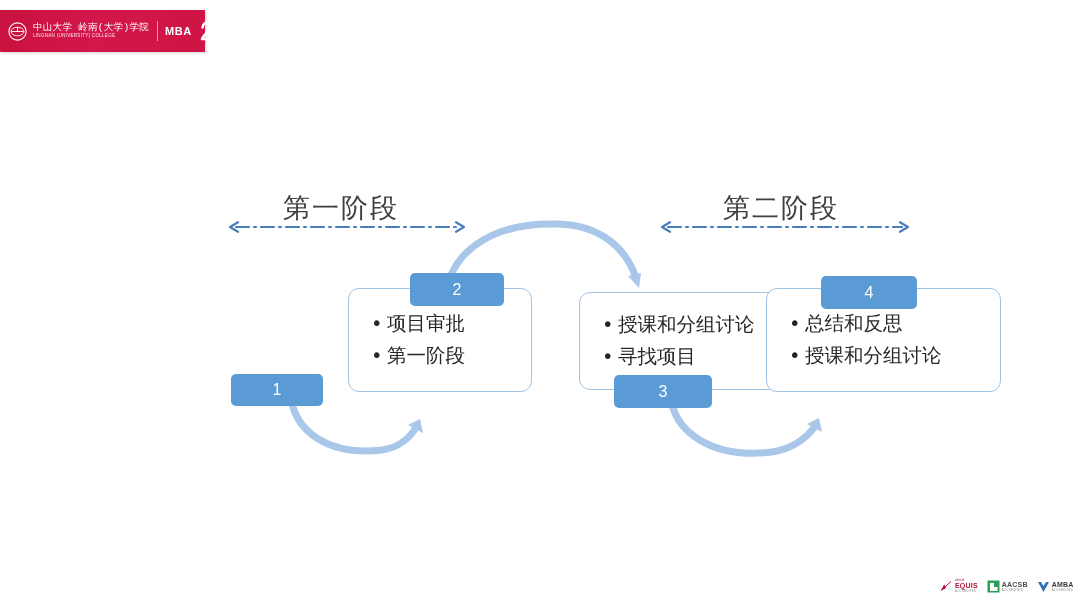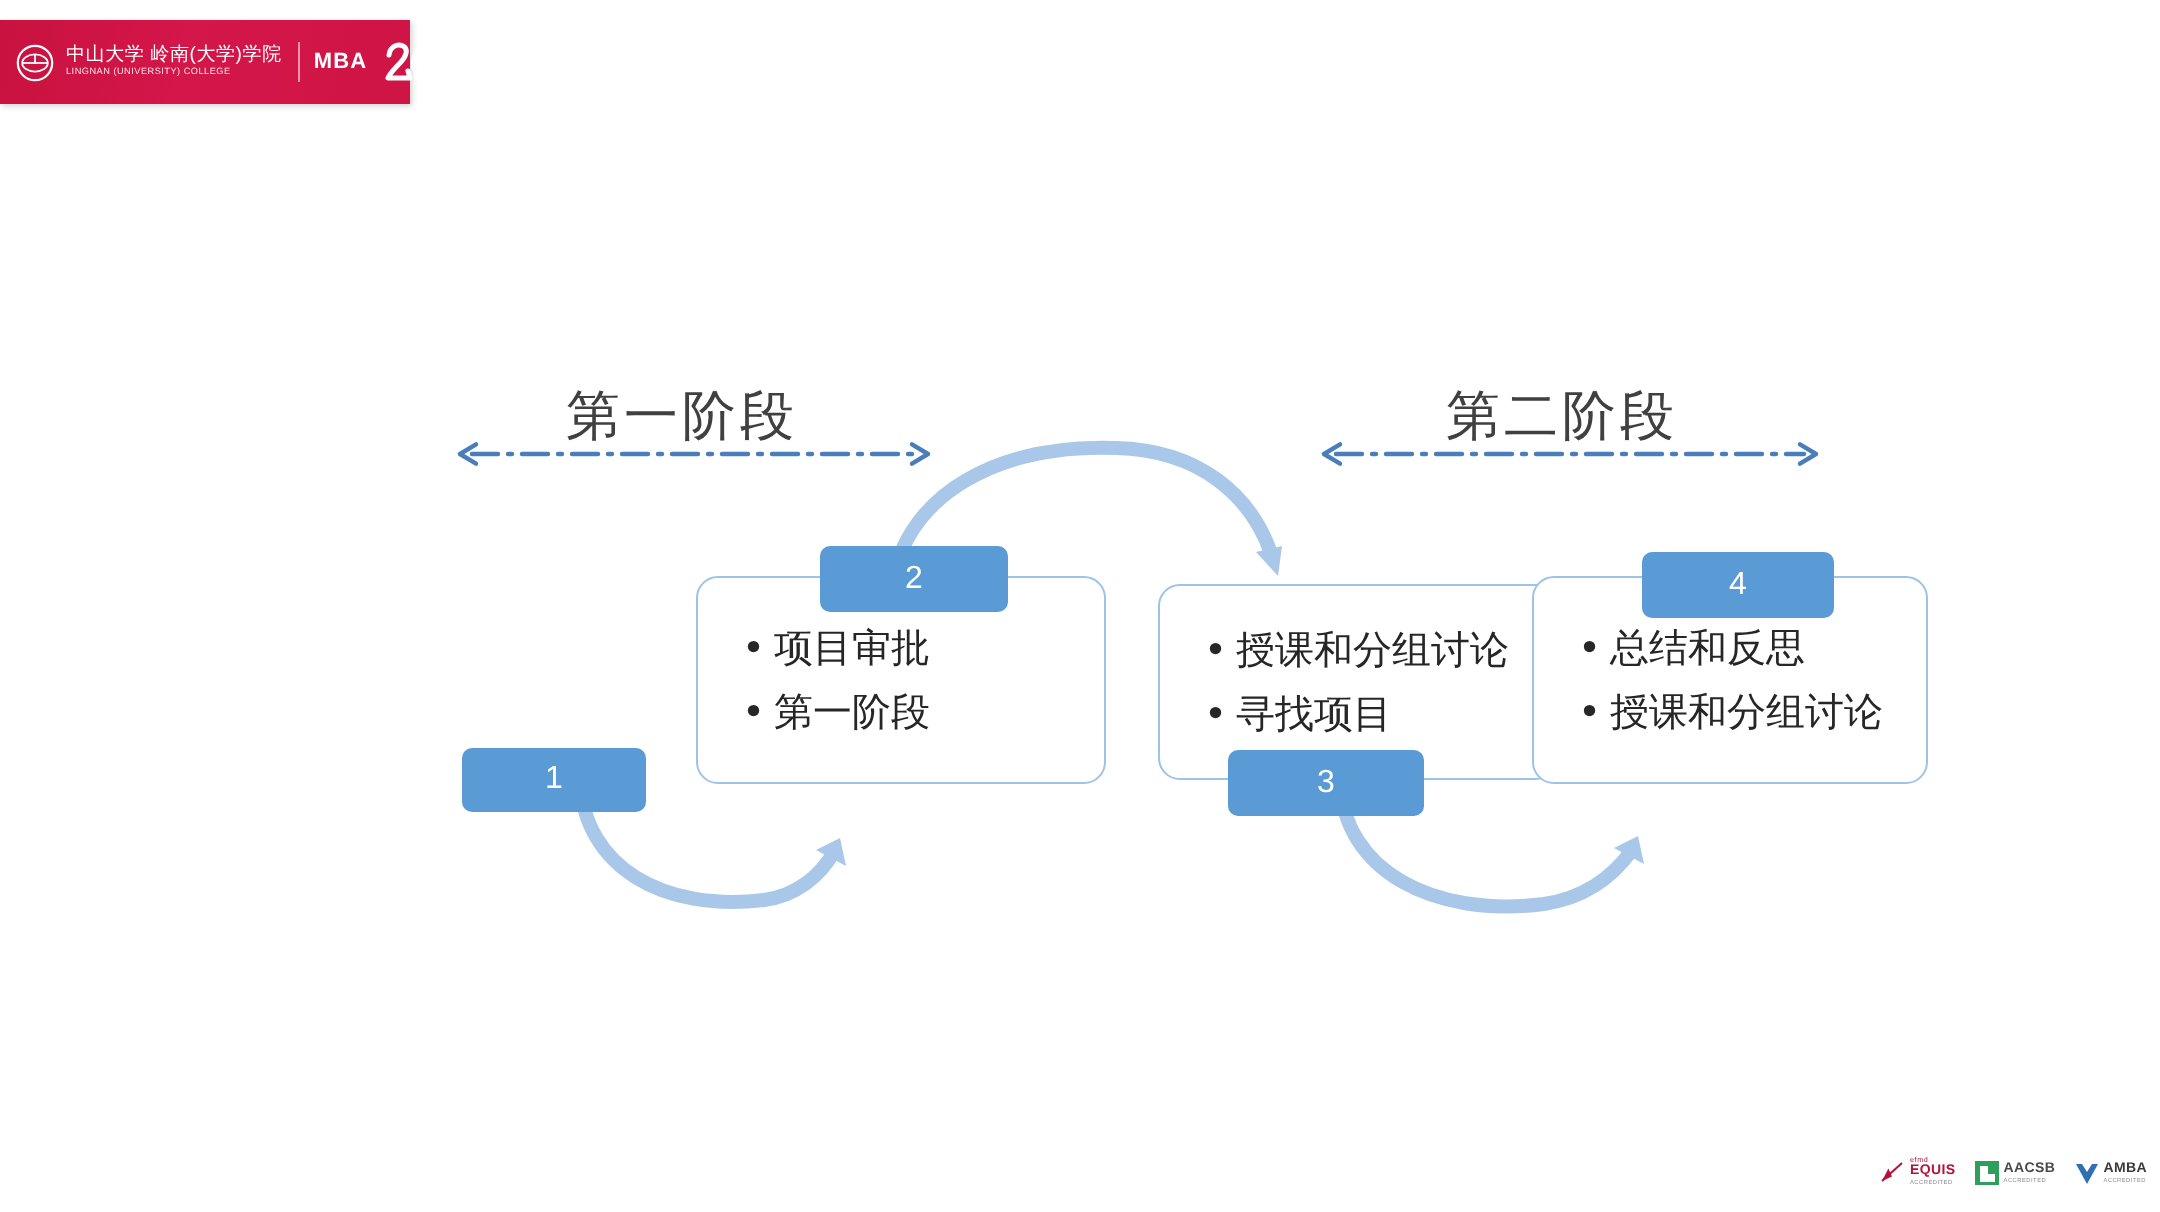--- a/index.html
+++ b/index.html
@@ -41,21 +41,21 @@
   #brand-seal svg { display: block; }
   .brand-cn-block {
     margin-left: 6px;
     line-height: 1;
   }
   .brand-cn {
     font-size: 9.5px;
     color: #ffffff;
     letter-spacing: 0.3px;
     white-space: nowrap;
-    font-family: Liberation Sans, sans-serif;
+    font-family: Liberation Mono, monospace;
   }
   .brand-en {
     font-size: 4.6px;
     color: #ffe2e9;
     letter-spacing: 0.25px;
     white-space: nowrap;
     margin-top: 1.5px;
     font-family: "Liberation Sans", sans-serif;
   }
   .brand-divider {
@@ -135,23 +135,23 @@
   .box-list li::before {
     content: "\2022";
     position: absolute;
     left: 0;
     top: 0;
     color: #262626;
     font-size: 19.5px;
   }
 
   #box-1 { left: 182px; top: 293px; width: 154px; height: 97px; }
-  #box-2 { left: 348px; top: 288px; width: 205px; height: 104px; }
+  #box-2 { left: 348px; top: 288px; width: 184px; height: 104px; }
   #box-3 { left: 579px; top: 292px; width: 200px; height: 98px; }
-  #box-4 { left: 766px; top: 288px; width: 198px; height: 104px; }
+  #box-4 { left: 766px; top: 288px; width: 235px; height: 104px; }
 
   
   .step-badge {
     position: absolute;
     background: #5b9bd5;
     border-radius: 5px;
     color: #ffffff;
     font-size: 16px;
     display: flex;
     align-items: center;

